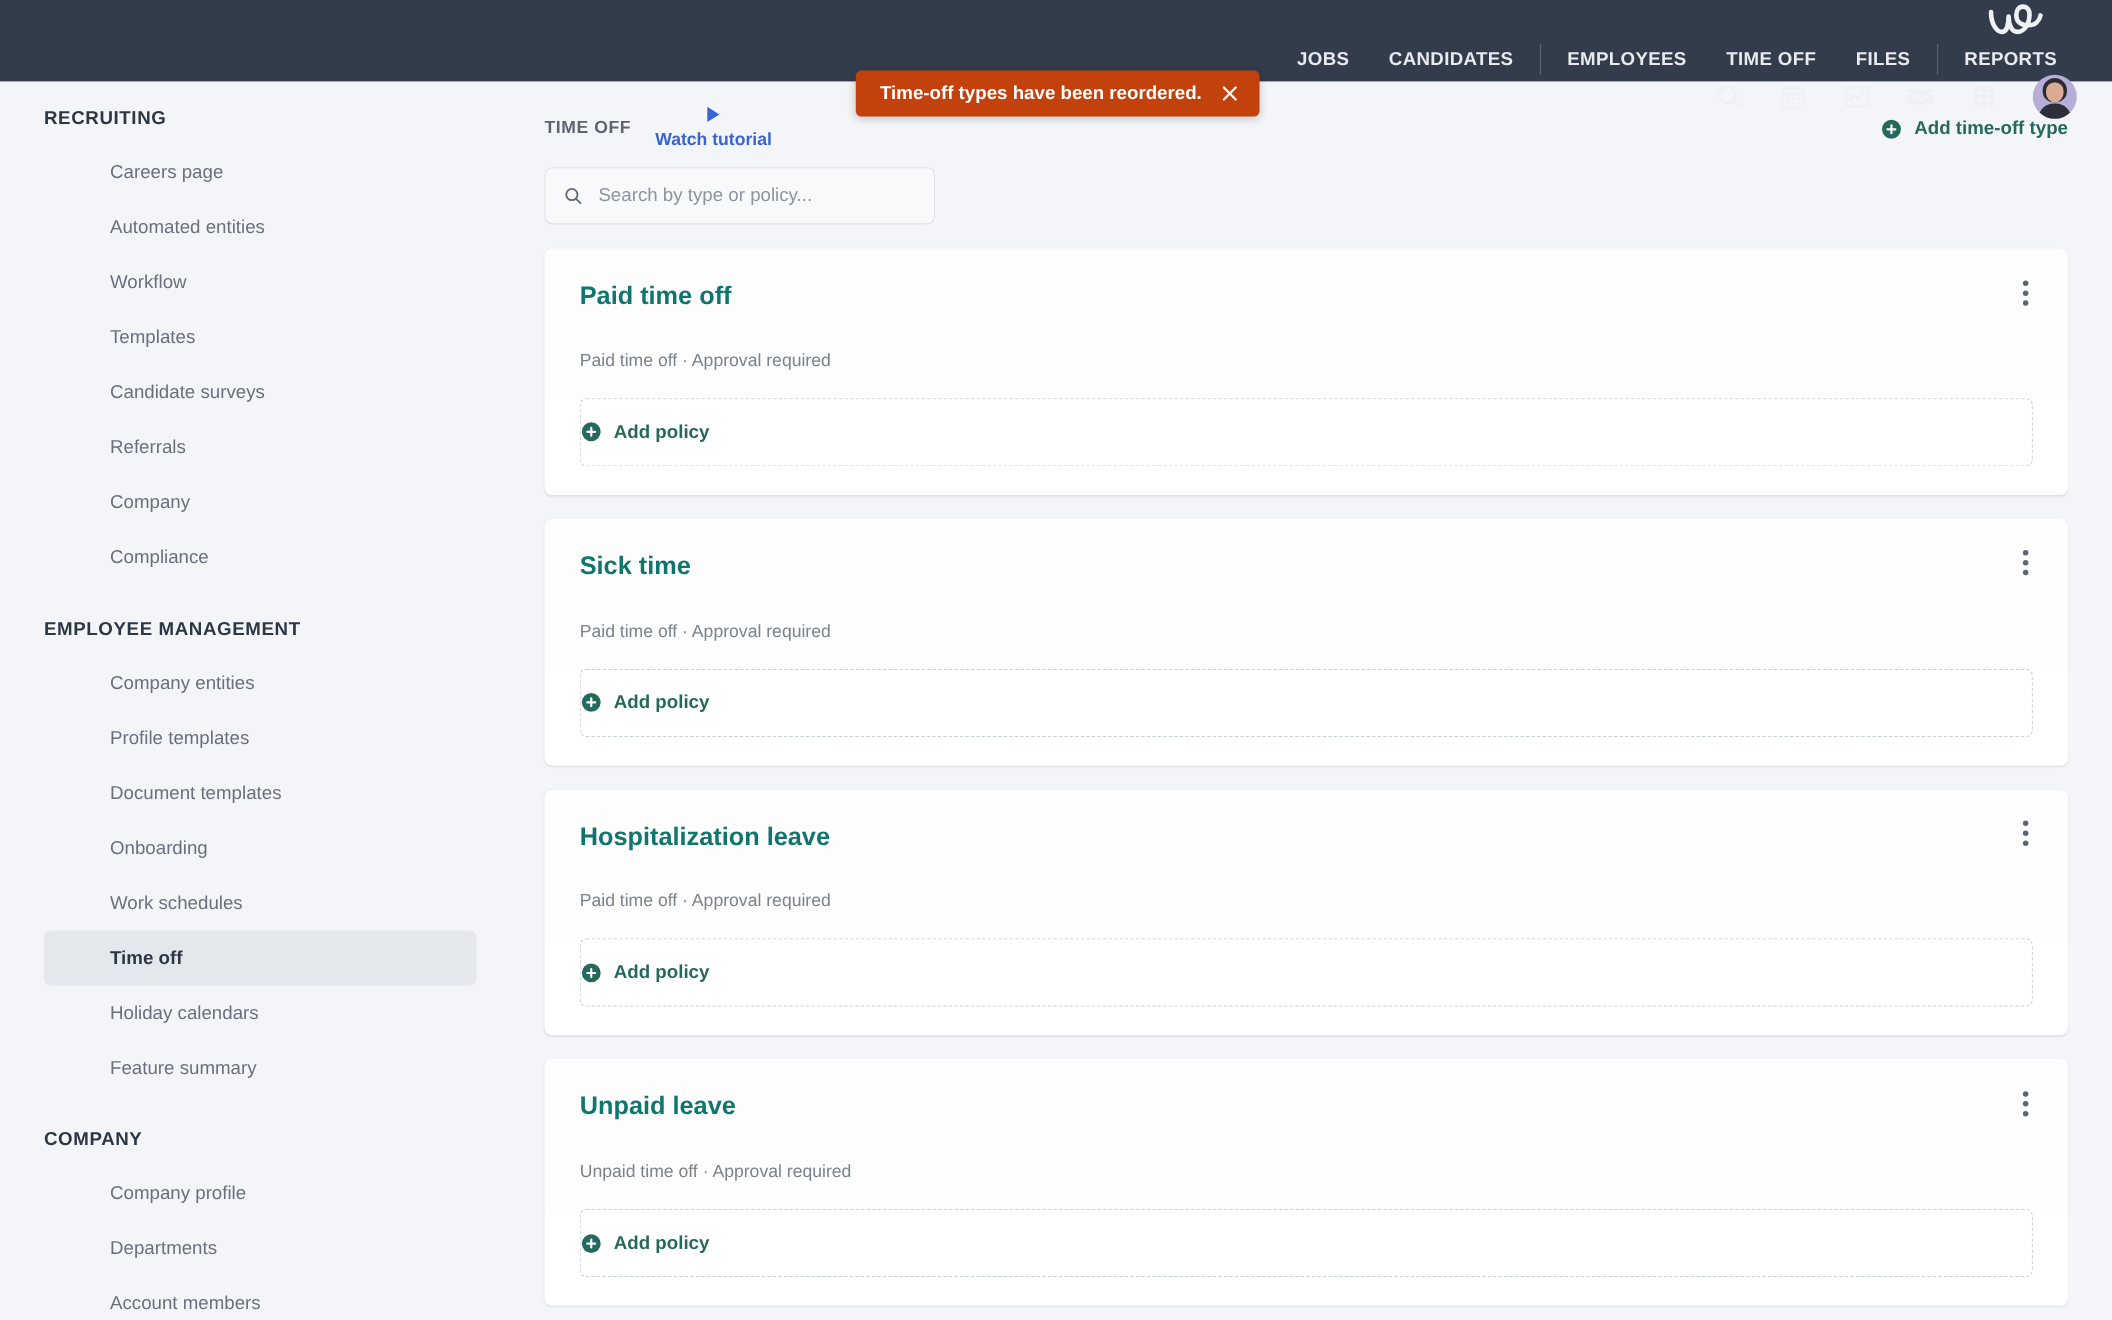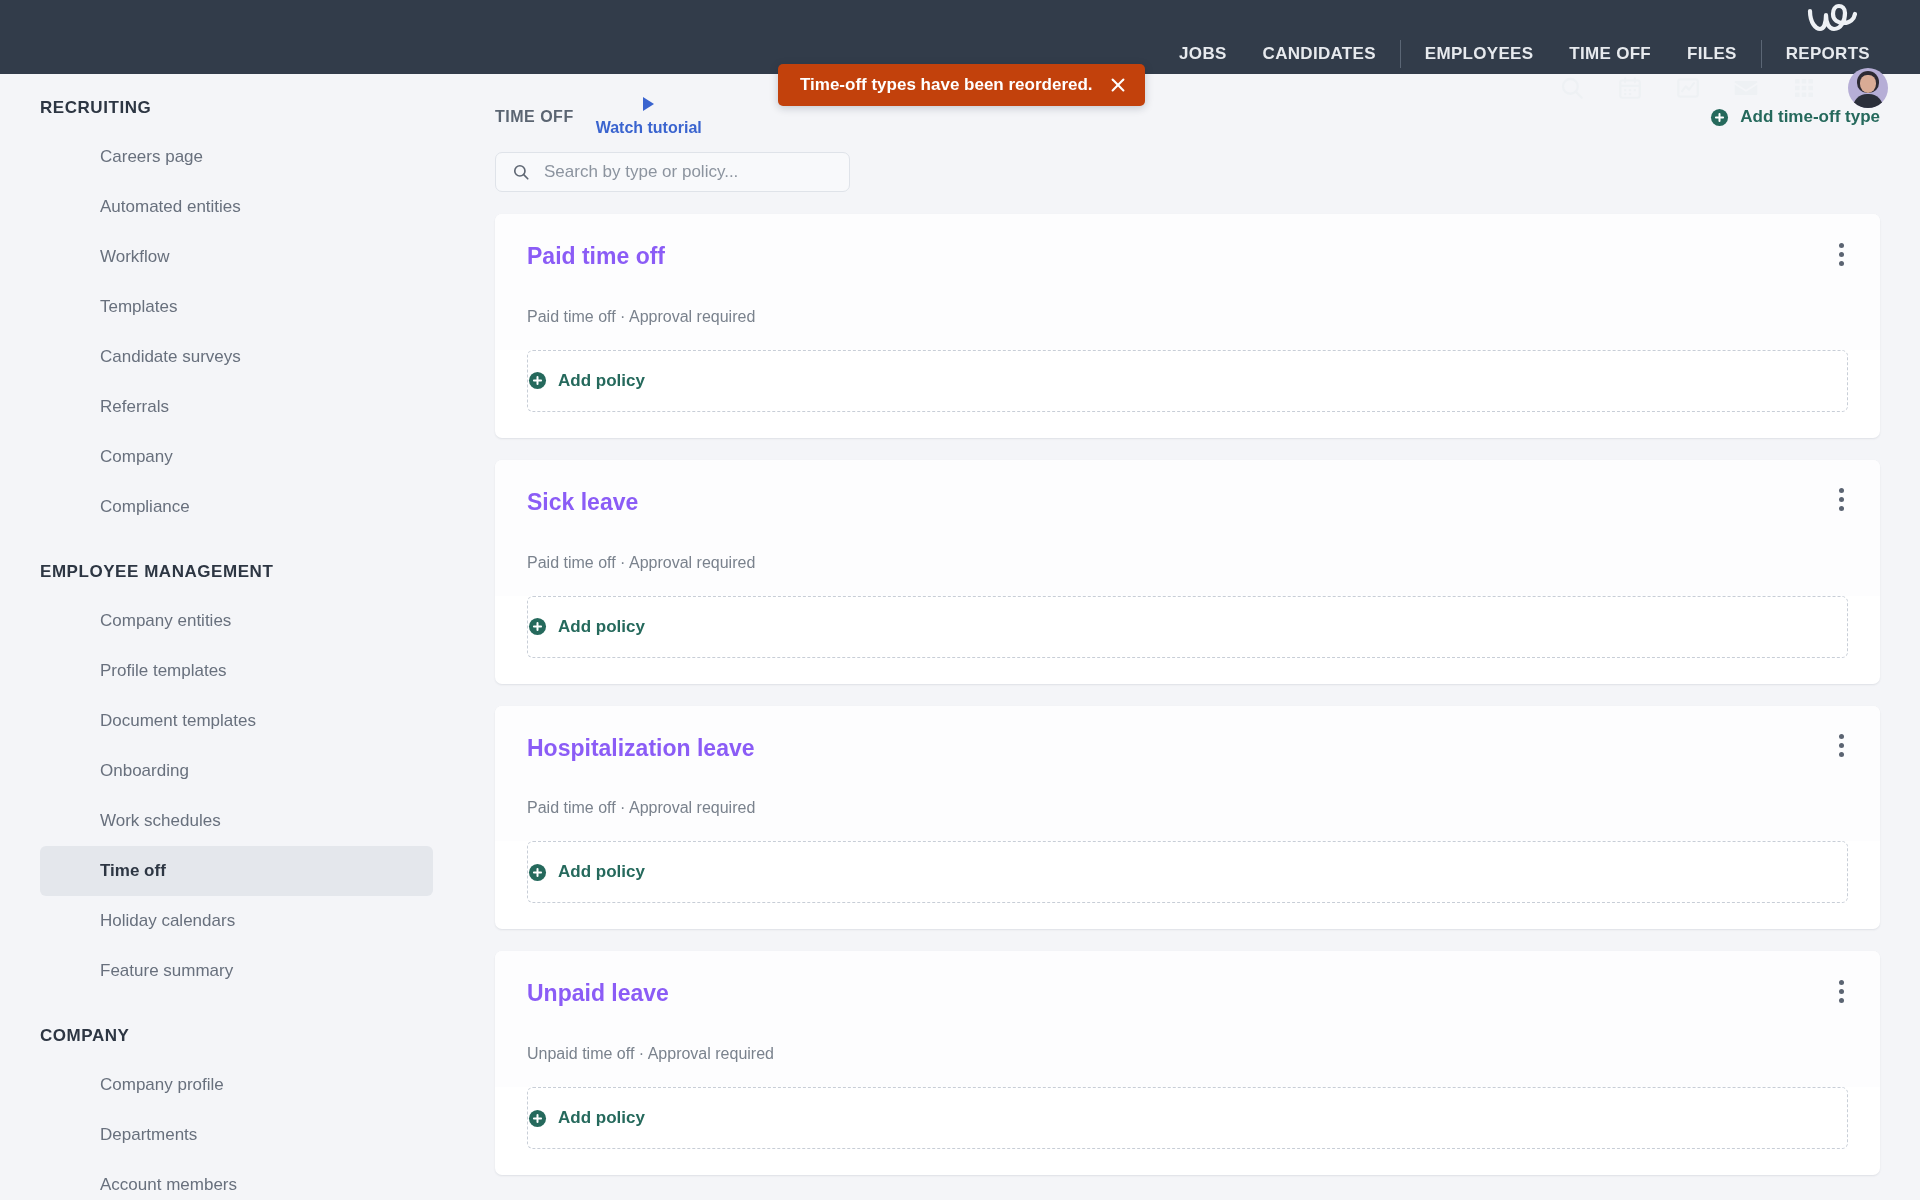--- a/index.html
+++ b/index.html
@@ -180,21 +180,21 @@
     margin-left: auto;
     display: flex; align-items: center; gap: 11px;
     color: #25695c;
     font-size: 17px;
     font-weight: 700;
     cursor: pointer;
   }
 
   .search-box {
     width: 355px;
-    height: 40px;
+    height: 52px;
     background: #f8f9fb;
     border: 1px solid #dfe3e9;
     border-radius: 7px;
     display: flex;
     align-items: center;
     padding: 0 16px;
     gap: 14px;
     margin-bottom: 22px;
   }
   .search-box input {
@@ -219,21 +219,21 @@
   .card-head {
     display: flex;
     align-items: flex-start;
     padding: 28px 32px 24px 32px;
     background: #fdfdfe;
     position: relative;
   }
   .card-title {
     font-size: 23px;
     font-weight: 700;
-    color: #8b5cf6;
+    color: #0f766e;
     line-height: 1.25;
     margin-bottom: 5px;
   }
   .card-sub {
     font-size: 16px;
     color: #7a828d;
     margin-top: 37px;
   }
   .kebab {
     position: absolute;
@@ -435,21 +435,21 @@
               <rect x="8.95" y="5.2" width="2.1" height="9.6" rx="1" fill="#ffffff"></rect>
             </svg>
             <span>Add policy</span>
           </div>
         </div>
       </div>
 
       <div class="card">
         <div class="card-head">
           <div>
-            <div class="card-title">Sick leave</div>
+            <div class="card-title">Sick time</div>
             <div class="card-sub">Paid time off · Approval required</div>
           </div>
           <div class="kebab">
               <i></i>
               <i></i>
               <i></i>
             </div>
         </div>
         <div class="card-body">
           <div class="add-policy">

